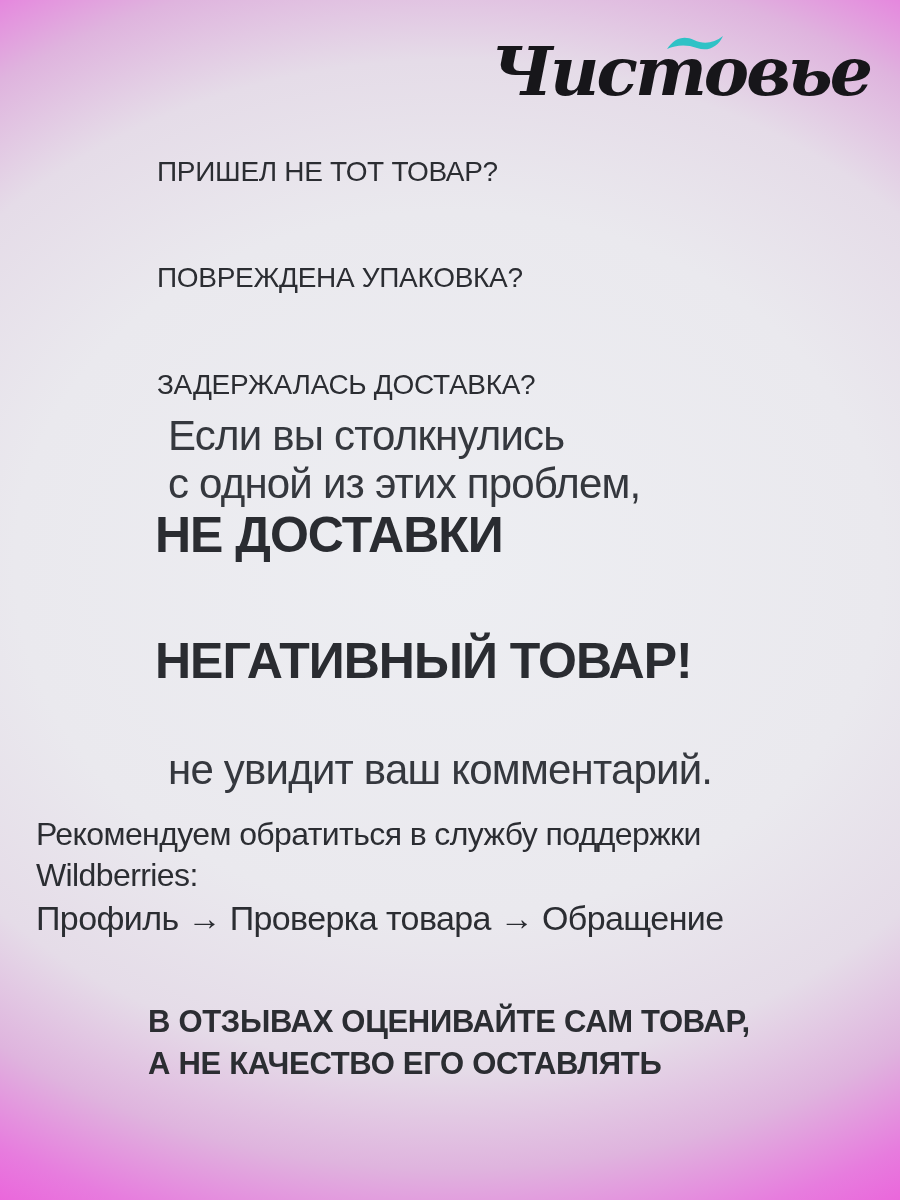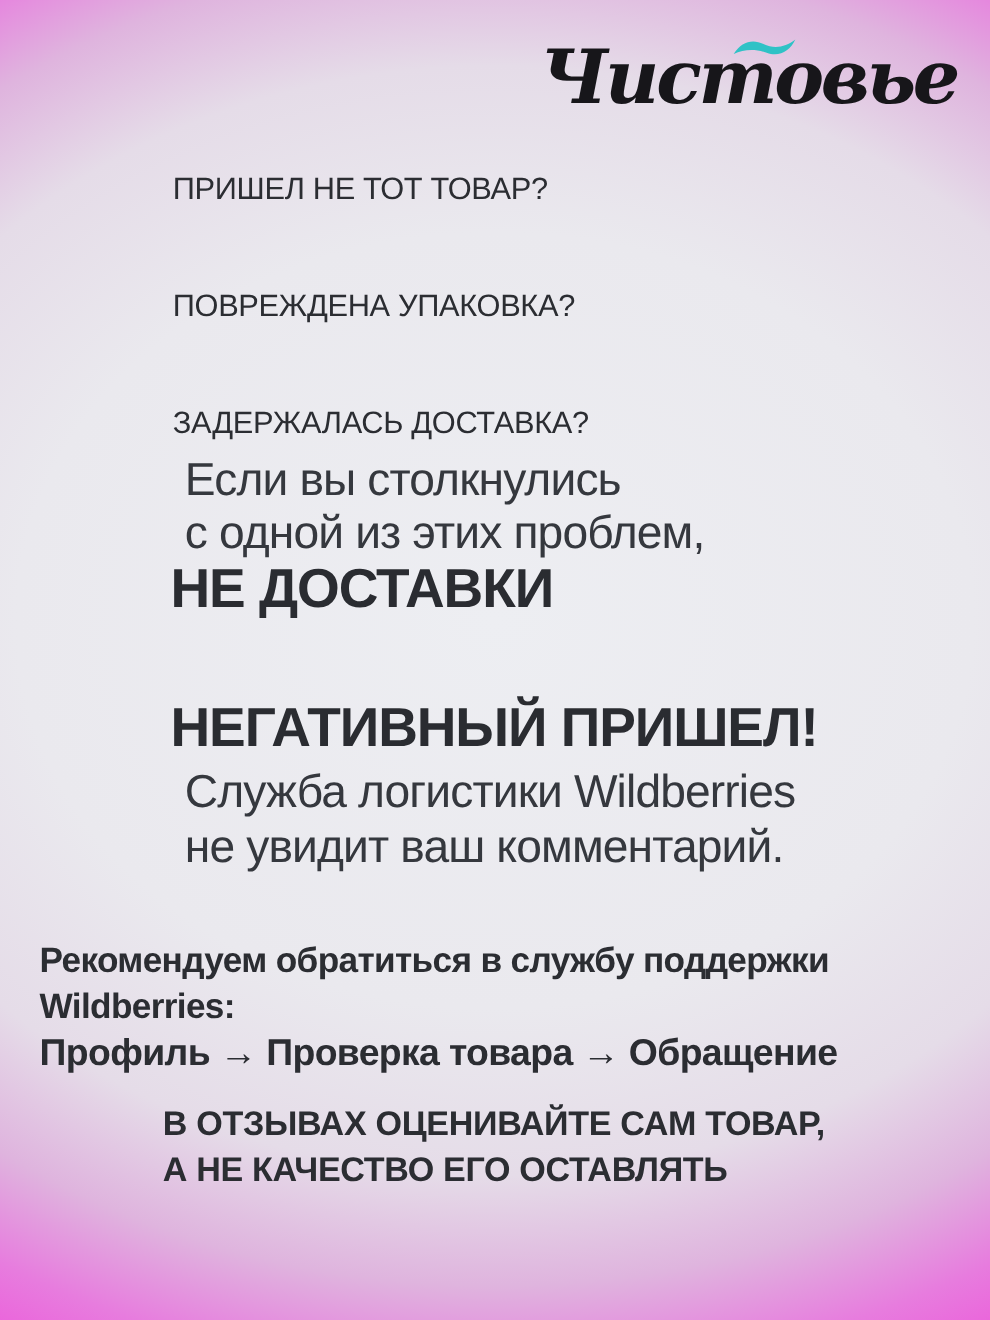--- a/index.html
+++ b/index.html
@@ -84,25 +84,24 @@
   }
   .w1 { top: 507px; }
   .w2 { top: 571px; }
   .w3 { top: 633px; }
 
   .e1 { top: 696px; }
   .e2 { top: 746px; }
 
   .support {
     left: 36px;
-    font-weight: 700;
+    font-weight: 400;
     font-size: 32px;
     letter-spacing: -0.6px;
     color: #2b2d32;
-    margin-top: 39px;
   }
   .s1 { top: 817px; }
   .s2 { top: 858px; }
   .s3 { top: 899px; font-size: 34px; }
 
   .footer-caps {
     left: 148px;
     font-weight: 700;
     font-size: 31px;
     letter-spacing: -0.3px;
@@ -124,23 +123,22 @@
   </div>
 
   <div class="line question q1">ПРИШЕЛ НЕ ТОТ ТОВАР?</div>
   <div class="line question q2">ПОВРЕЖДЕНА УПАКОВКА?</div>
   <div class="line question q3">ЗАДЕРЖАЛАСЬ ДОСТАВКА?</div>
 
   <div class="line soft i1">Если вы столкнулись</div>
   <div class="line soft i2">с одной из этих проблем,</div>
 
   <div class="line shout w1">НЕ ДОСТАВКИ</div>
-  <div class="line shout w3">НЕГАТИВНЫЙ ПРИШЕЛ!</div>
+  <div class="line shout w3">НЕГАТИВНЫЙ ТОВАР!</div>
 
-  <div class="line soft e1">Служба логистики Wildberries</div>
   <div class="line soft e2">не увидит ваш комментарий.</div>
 
   <div class="line support s1">Рекомендуем обратиться в службу поддержки</div>
   <div class="line support s2">Wildberries:</div>
   <div class="line support s3">Профиль → Проверка товара → Обращение</div>
 
   <div class="line footer-caps f1">В ОТЗЫВАХ ОЦЕНИВАЙТЕ САМ ТОВАР,</div>
   <div class="line footer-caps f2">А НЕ КАЧЕСТВО ЕГО ОСТАВЛЯТЬ</div>
 
 </div>

